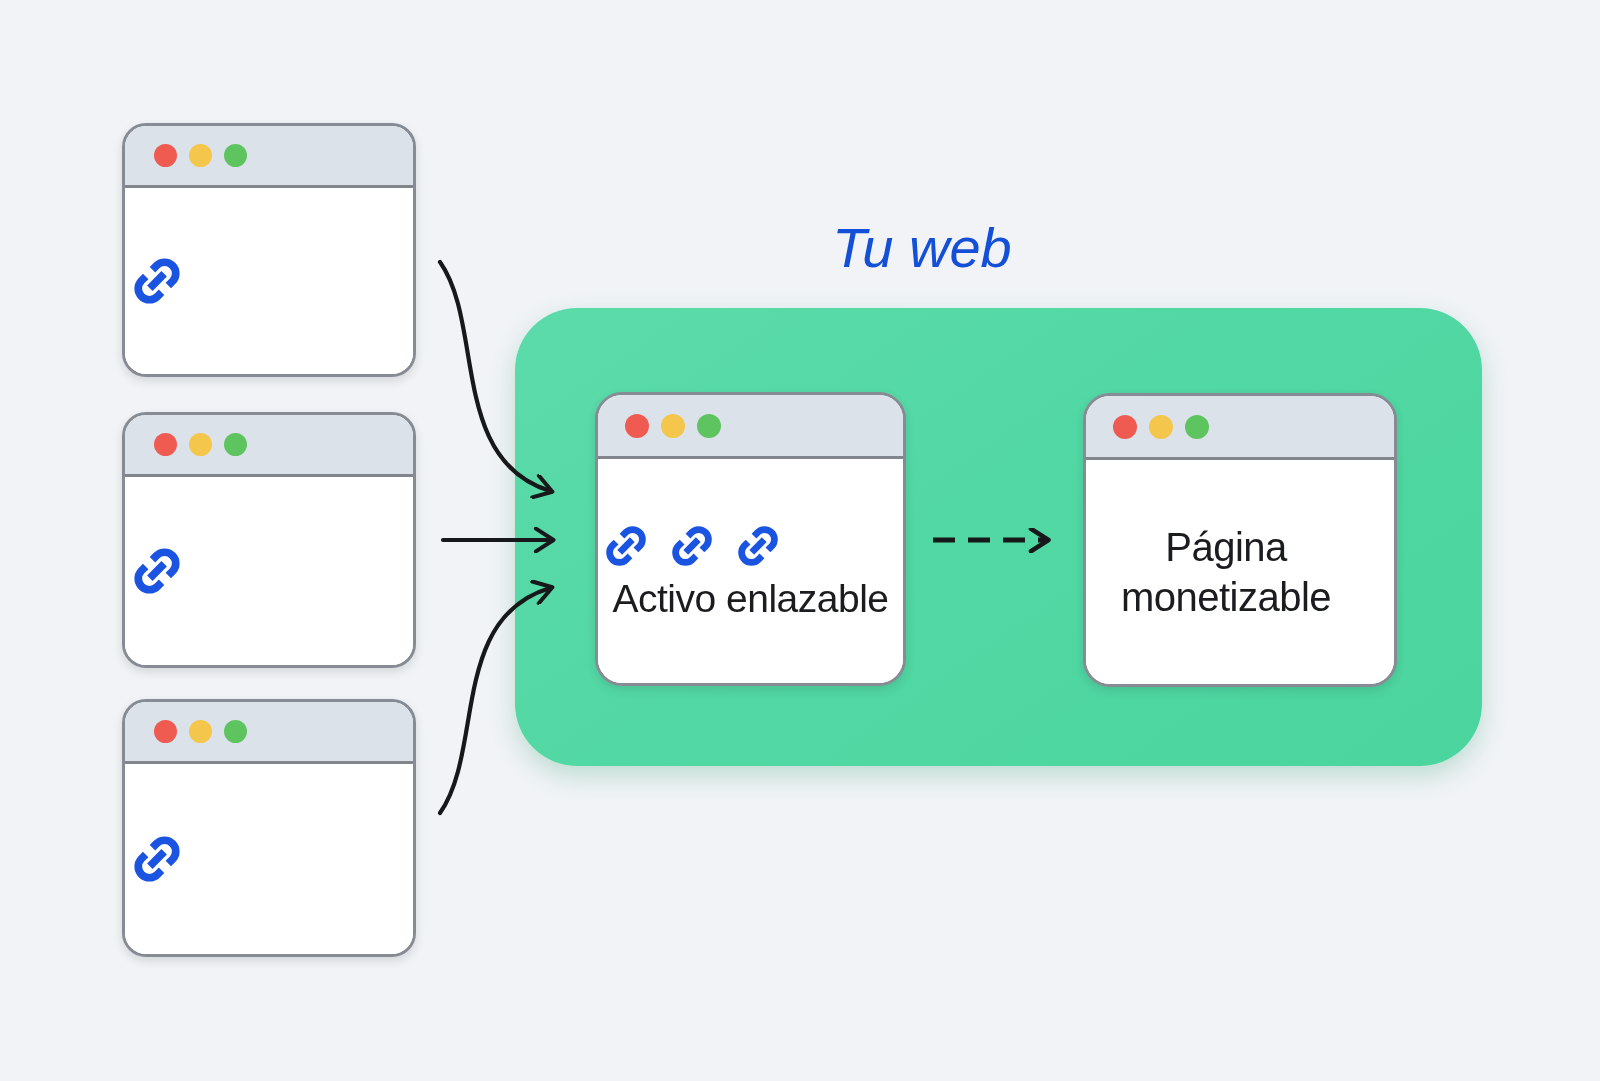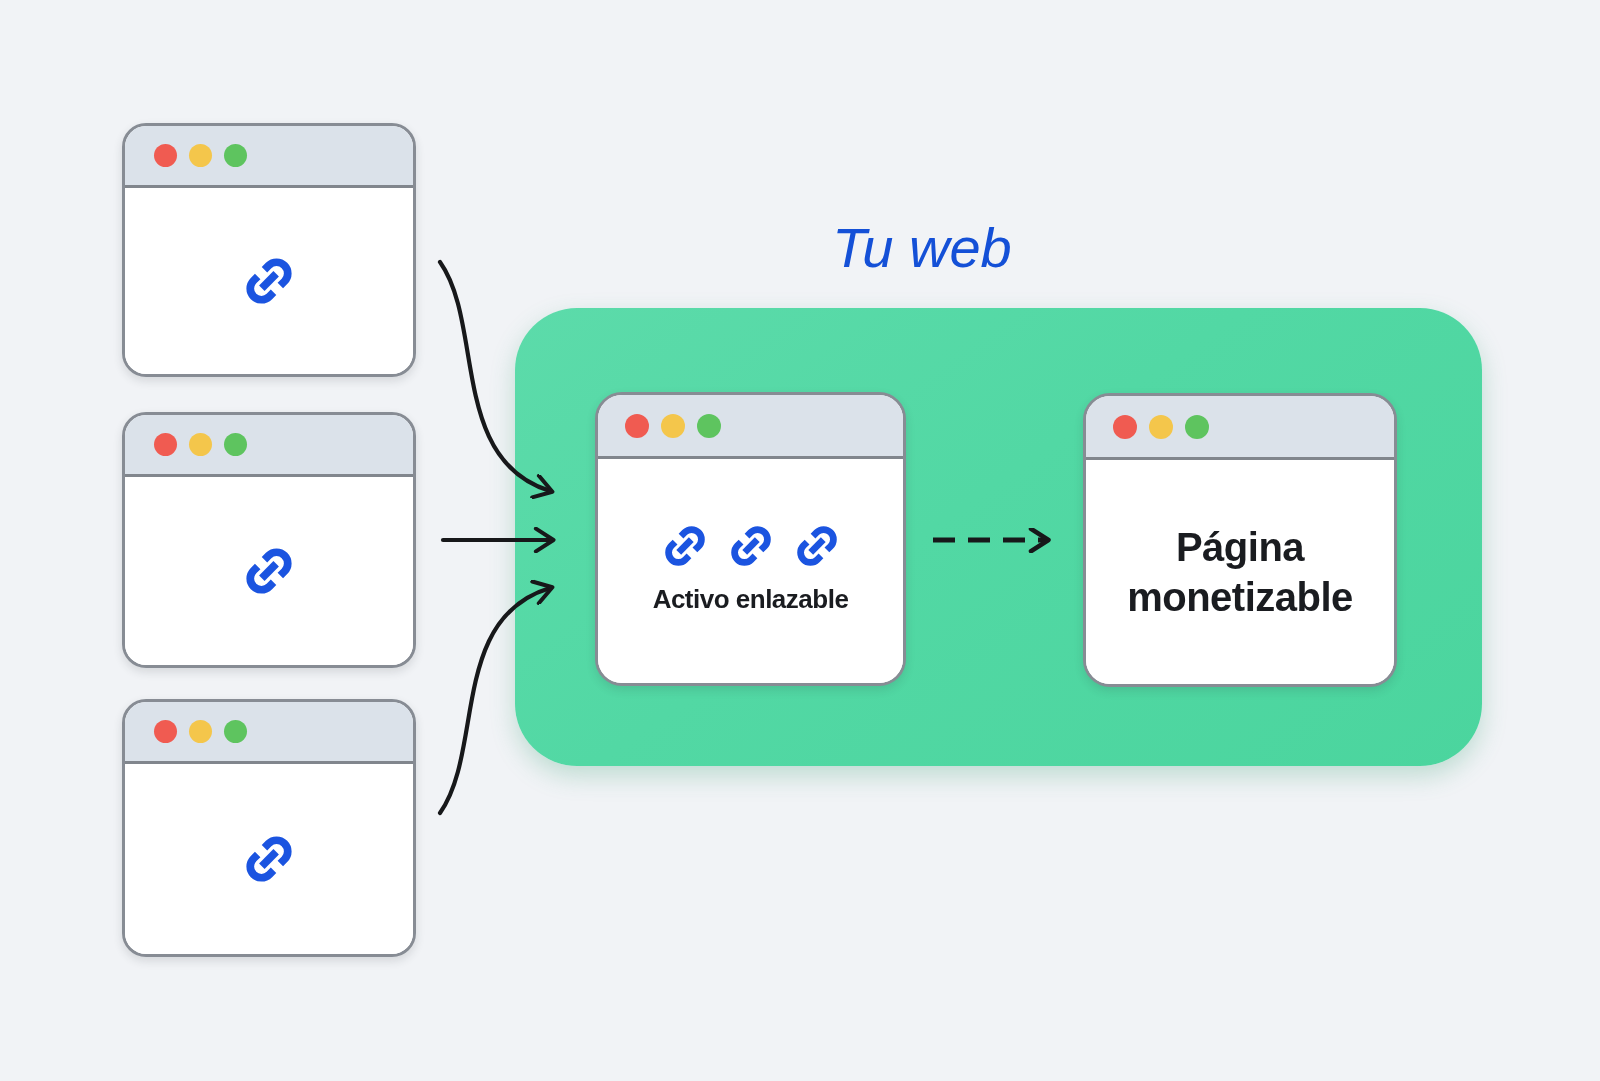--- a/index.html
+++ b/index.html
@@ -40,37 +40,35 @@
   .dot { width: 23px; height: 23px; border-radius: 50%; }
   .window.large .dot { width: 24px; height: 24px; }
   .dot.red    { background: #f05b51; }
   .dot.yellow { background: #f4c64b; }
   .dot.green  { background: #5ec45f; }
 
   .winbody {
     flex: 1 1 auto;
     display: flex;
     flex-direction: column;
-    align-items: center;
     justify-content: center;
     background: #ffffff;
-    font-weight: bold;
   }
 
   .link-icon { display: block; }
   .icon-row { display: flex; align-items: center; gap: 10px; }
 
   .node-label {
     font-size: 40px;
     line-height: 50px;
     color: #1a1c20;
     letter-spacing: -0.5px;
     text-align: center;
   }
-  .activo-label { white-space: nowrap; font-size: 26px; }
+  .activo-label { white-space: nowrap; font-size: 39px; }
   .pagina-label { max-width: 280px; }
 
   
   .win-src1 { left: 122px; top: 123px; width: 294px; height: 254px; }
   .win-src2 { left: 122px; top: 412px; width: 294px; height: 256px; }
   .win-src3 { left: 122px; top: 699px; width: 294px; height: 258px; }
   .win-activo { left: 595px;  top: 392px; width: 311px; height: 294px; }
   .win-pagina { left: 1083px; top: 393px; width: 314px; height: 294px; }
 
   .green-panel {

